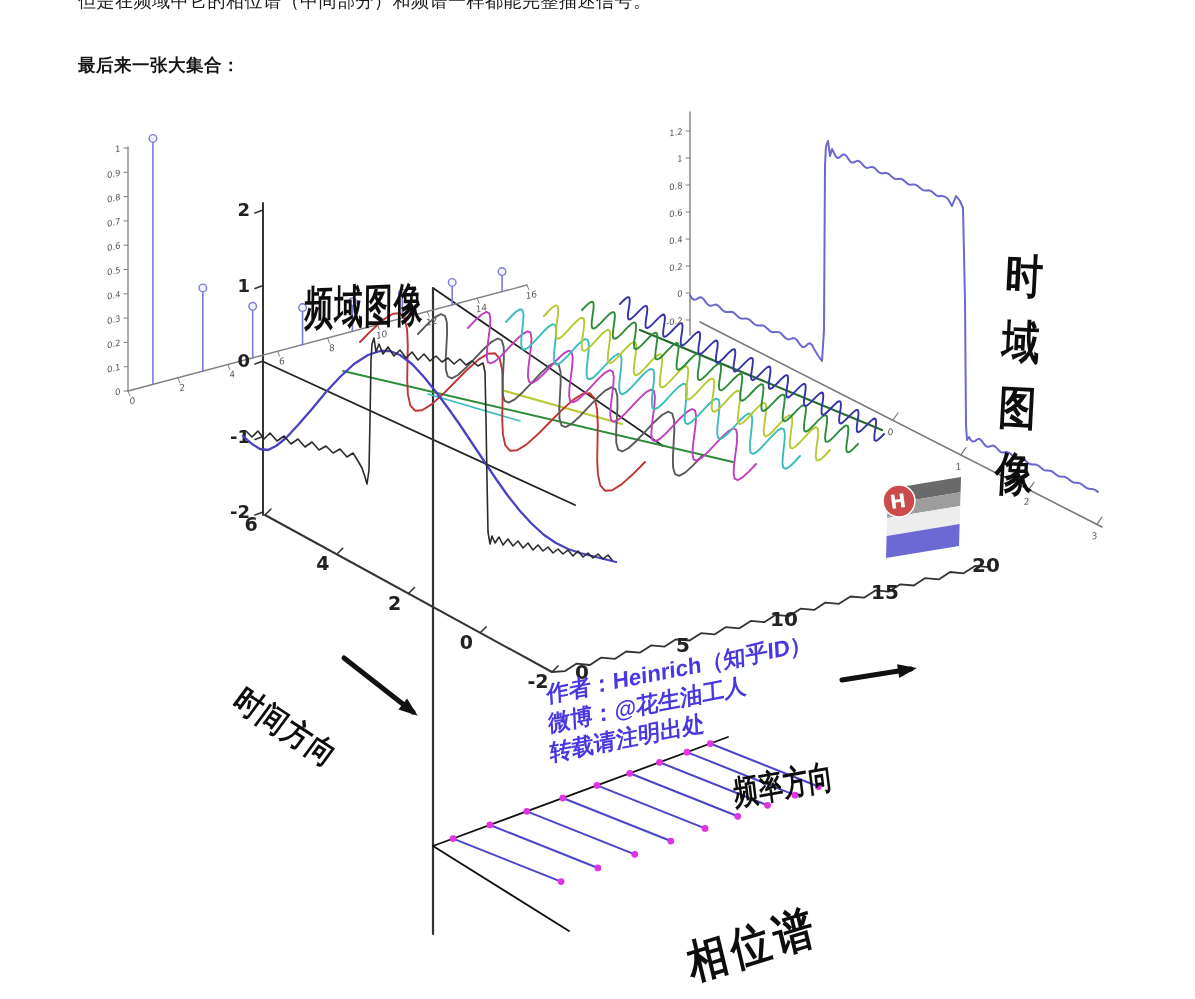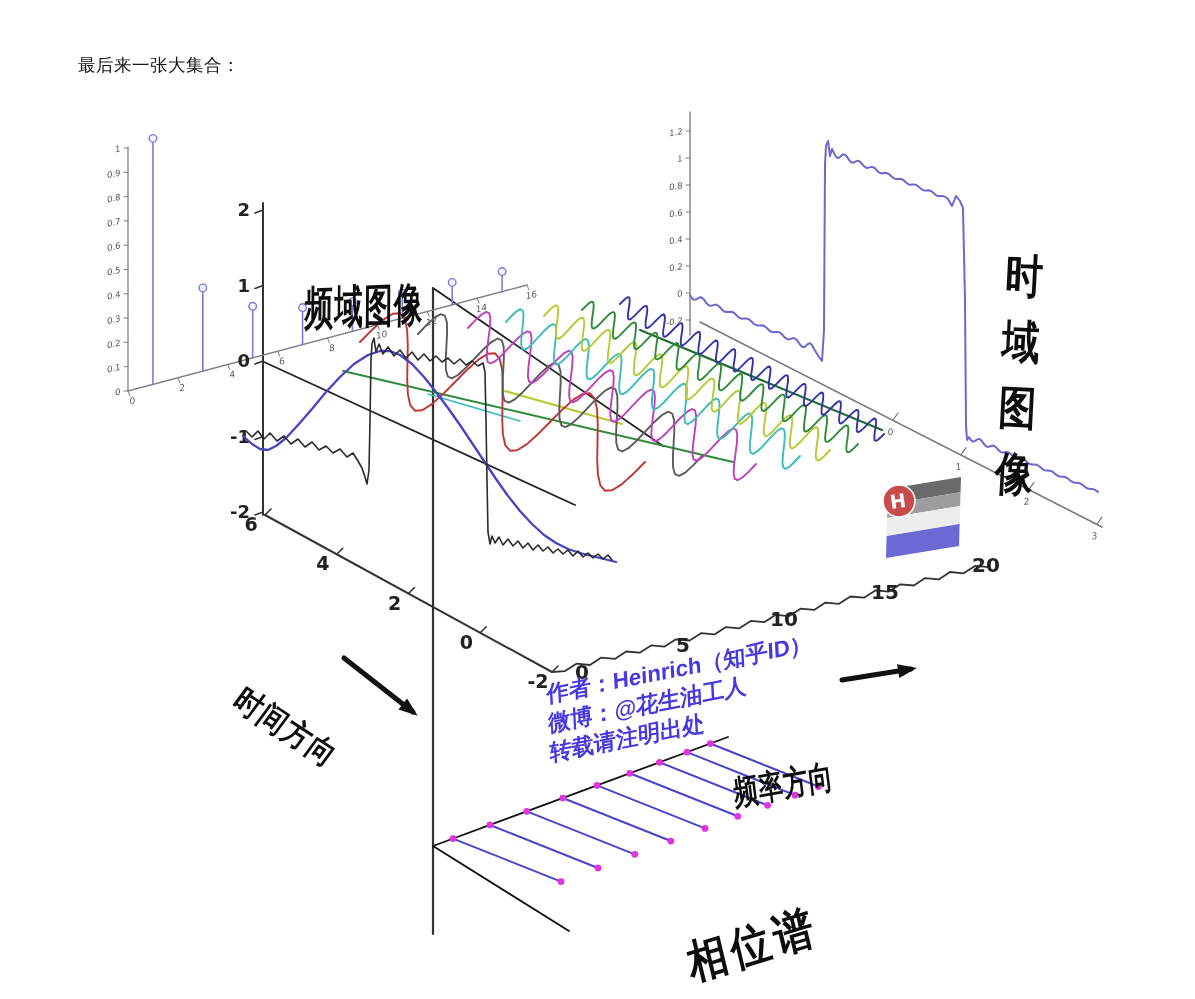--- a/index.html
+++ b/index.html
@@ -1,21 +1,21 @@
 <!DOCTYPE html>
 <html><head>
 <meta charset="utf-8">
 <style>
   html,body{margin:0;padding:0;background:#ffffff;}
   #screen{position:relative;width:1195px;height:999px;background:#fff;overflow:hidden;
           font-family:"Liberation Sans",sans-serif;}
   .clip-line{position:absolute;left:78px;top:0;width:890px;height:12px;overflow:hidden;}
   .clip-line span{display:block;margin-top:-11px;font-size:18px;color:#1a1a1a;
                   letter-spacing:.5px;white-space:nowrap;font-weight:500;}
-  .para{position:absolute;left:78px;top:53px;font-size:17.5px;color:#161616;font-weight:400;
+  .para{position:absolute;left:78px;top:53px;font-size:17.5px;color:#161616;font-weight:700;
         letter-spacing:.5px;}
   .cjk-label{position:absolute;white-space:nowrap;font-weight:900;color:#0d0d0d;
              font-family:"Liberation Sans",sans-serif;}
   #lbl-freq-domain{left:305px;top:183px;font-size:46px;letter-spacing:2px;
      transform:rotate(-2deg) scaleX(.62) skewX(-4deg);transform-origin:0 0;}
   #lbl-time-domain{left:1000px;top:148px;width:52px;text-align:center;font-size:46px;
      line-height:66px;transform:rotate(3deg) scaleX(.82);transform-origin:50% 0;}
   #lbl-time-dir{left:250px;top:584px;font-size:32px;letter-spacing:2px;
      transform:rotate(33deg) scaleX(.85) skewX(-4deg);transform-origin:0 0;}
   #lbl-freq-dir{left:731px;top:676px;font-size:34px;letter-spacing:1px;
@@ -26,20 +26,23 @@
      font-weight:700;transform:rotate(-11deg) skewX(-8deg);transform-origin:0 0;
      white-space:nowrap;}
   svg{position:absolute;left:0;top:0;}
   svg text{font-family:"DejaVu Sans",sans-serif;}
 </style>
 </head>
 <body>
 
 <div id="screen">
 
+  <div class="clip-line">
+    <span>但是在频域中它的相位谱（中间部分）和频谱一样都能完整描述信号。</span>
+  </div>
 
   <div class="para">最后来一张大集合：</div>
 
   <div style="position:absolute;left:0;top:95px;width:1195px;height:904px;">
     <svg id="fig" width="1195" height="904" viewBox="0 95 1195 904">
         <line x1="263" y1="203" x2="263" y2="515" stroke="#333" stroke-width="2" stroke-linecap="round"></line>
         <line x1="264" y1="362" x2="575" y2="505" stroke="#222222" stroke-width="1.8" stroke-linecap="round"></line>
         <line x1="433" y1="288" x2="663" y2="446" stroke="#222222" stroke-width="1.8" stroke-linecap="round"></line>
         <line x1="433" y1="288" x2="433" y2="934" stroke="#333" stroke-width="2.2" stroke-linecap="round"></line>
         <line x1="265" y1="515" x2="552" y2="672" stroke="#333" stroke-width="2" stroke-linecap="round"></line>

